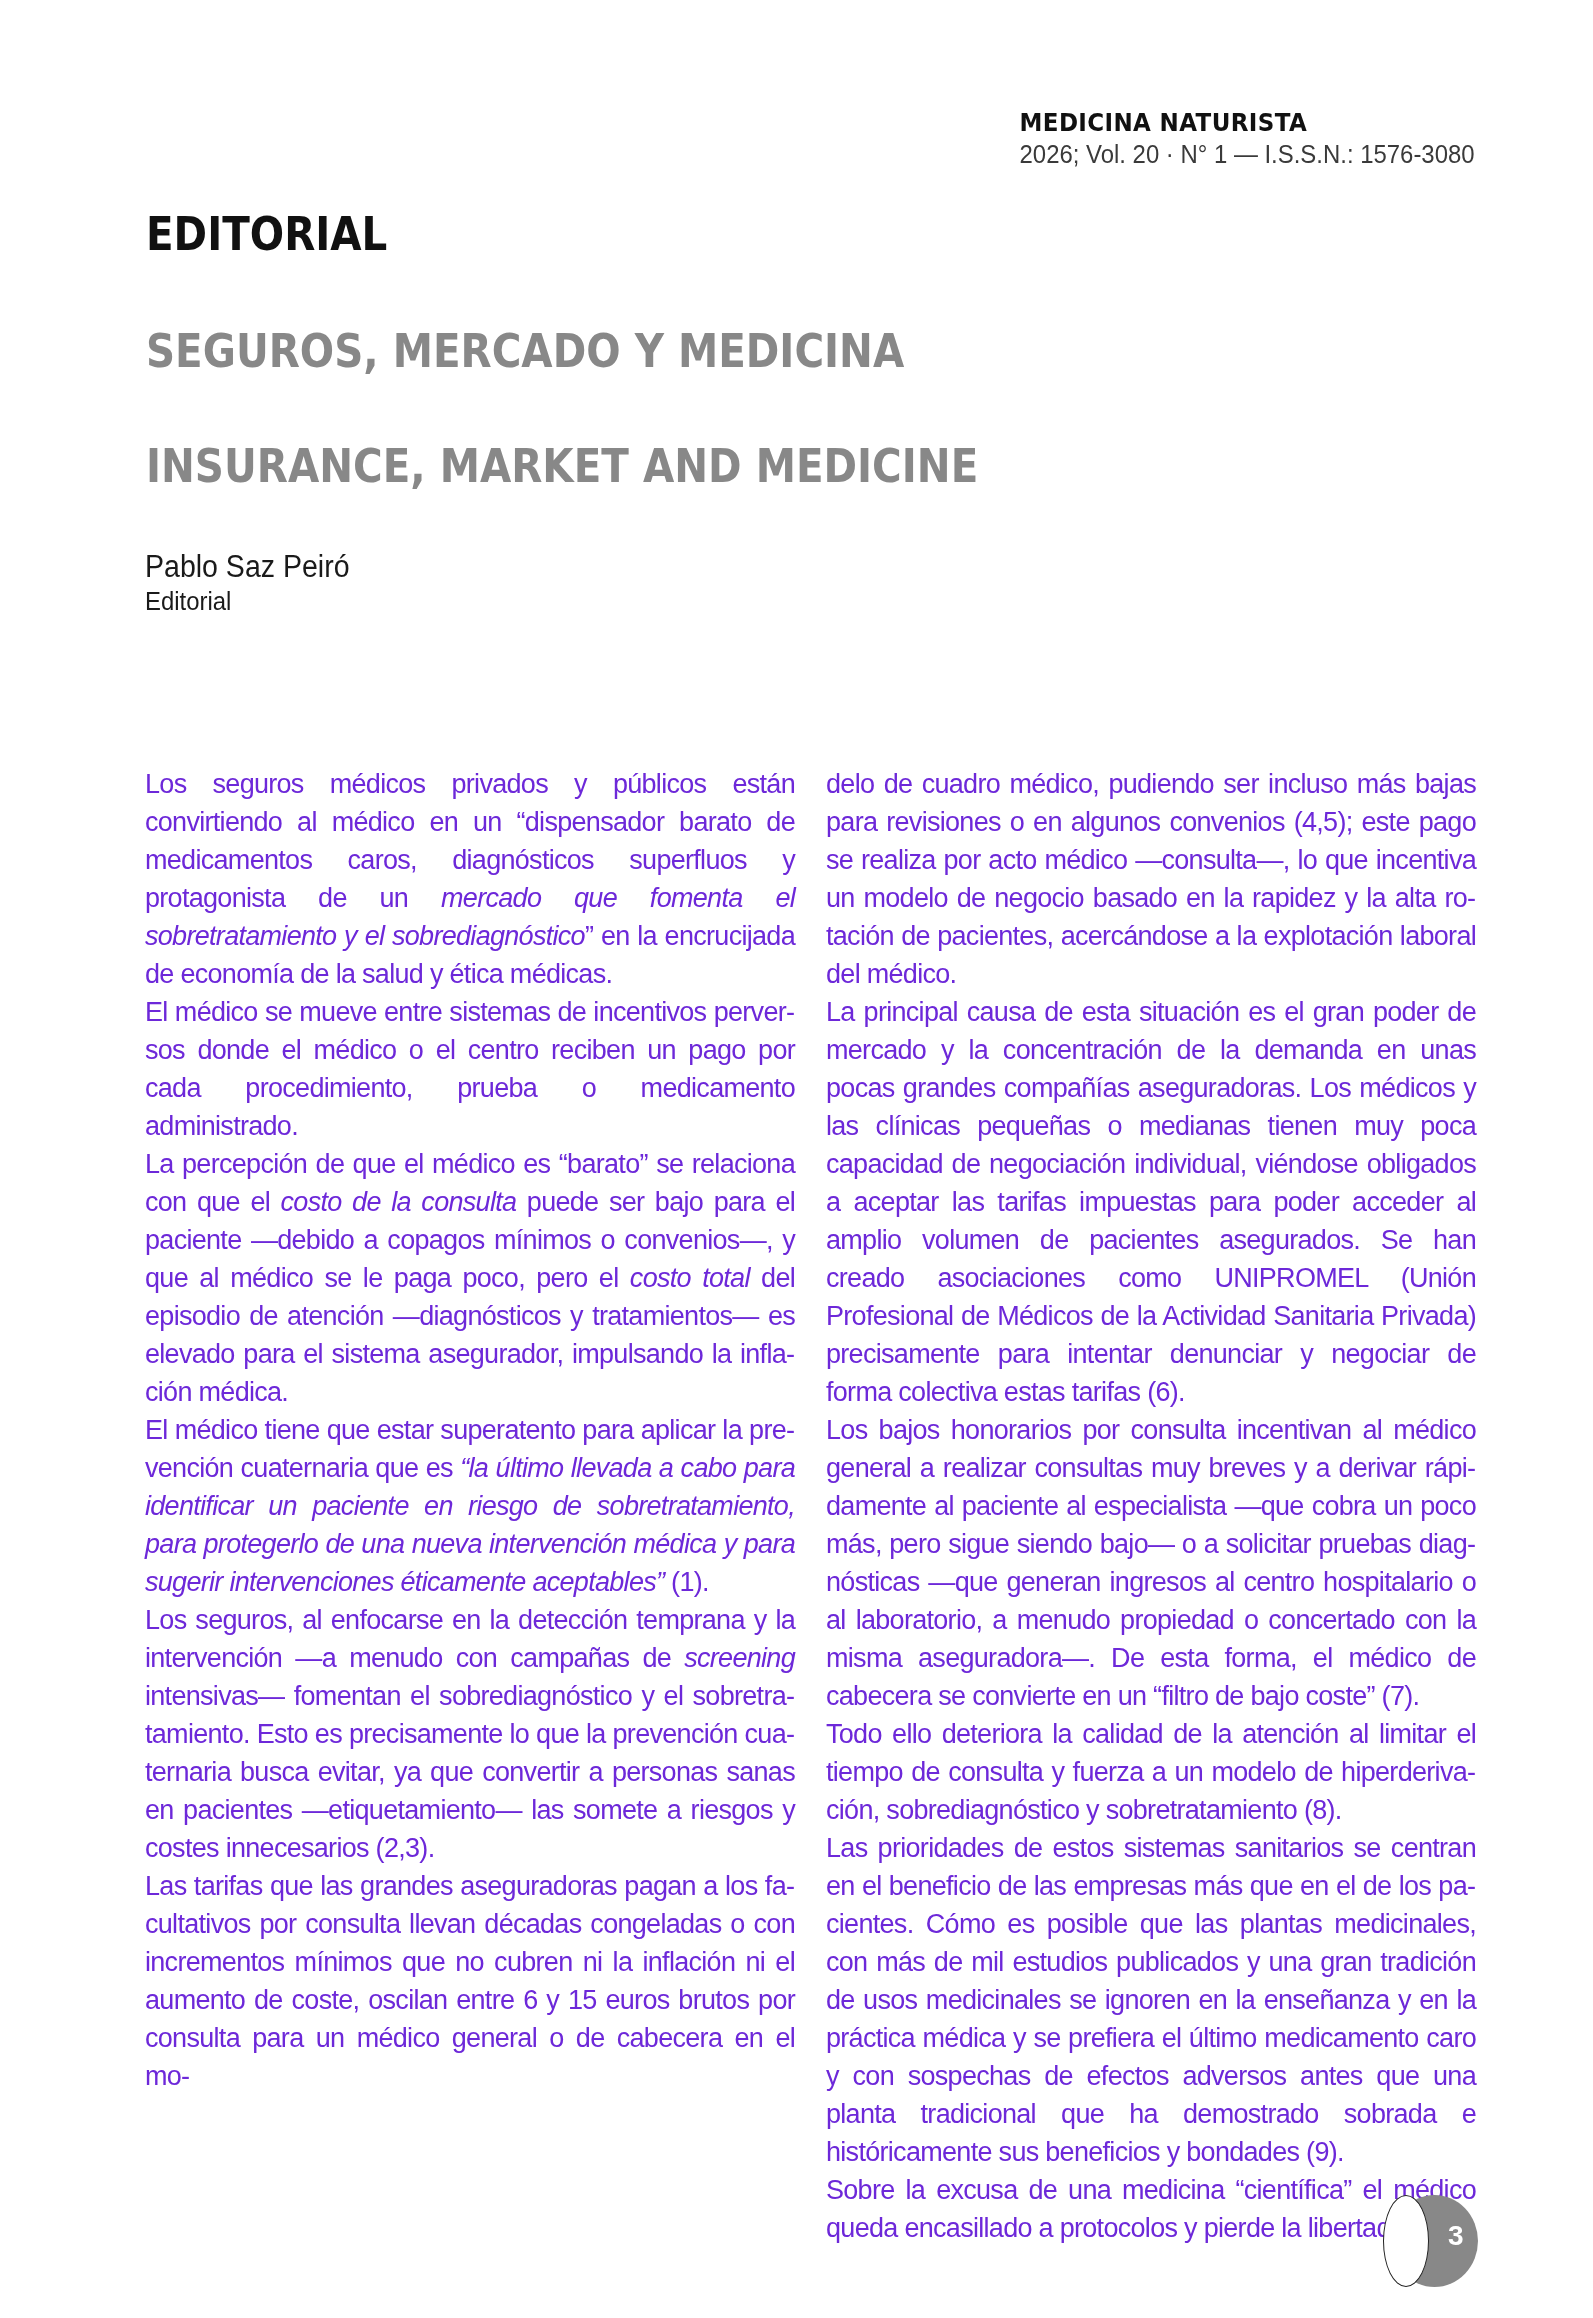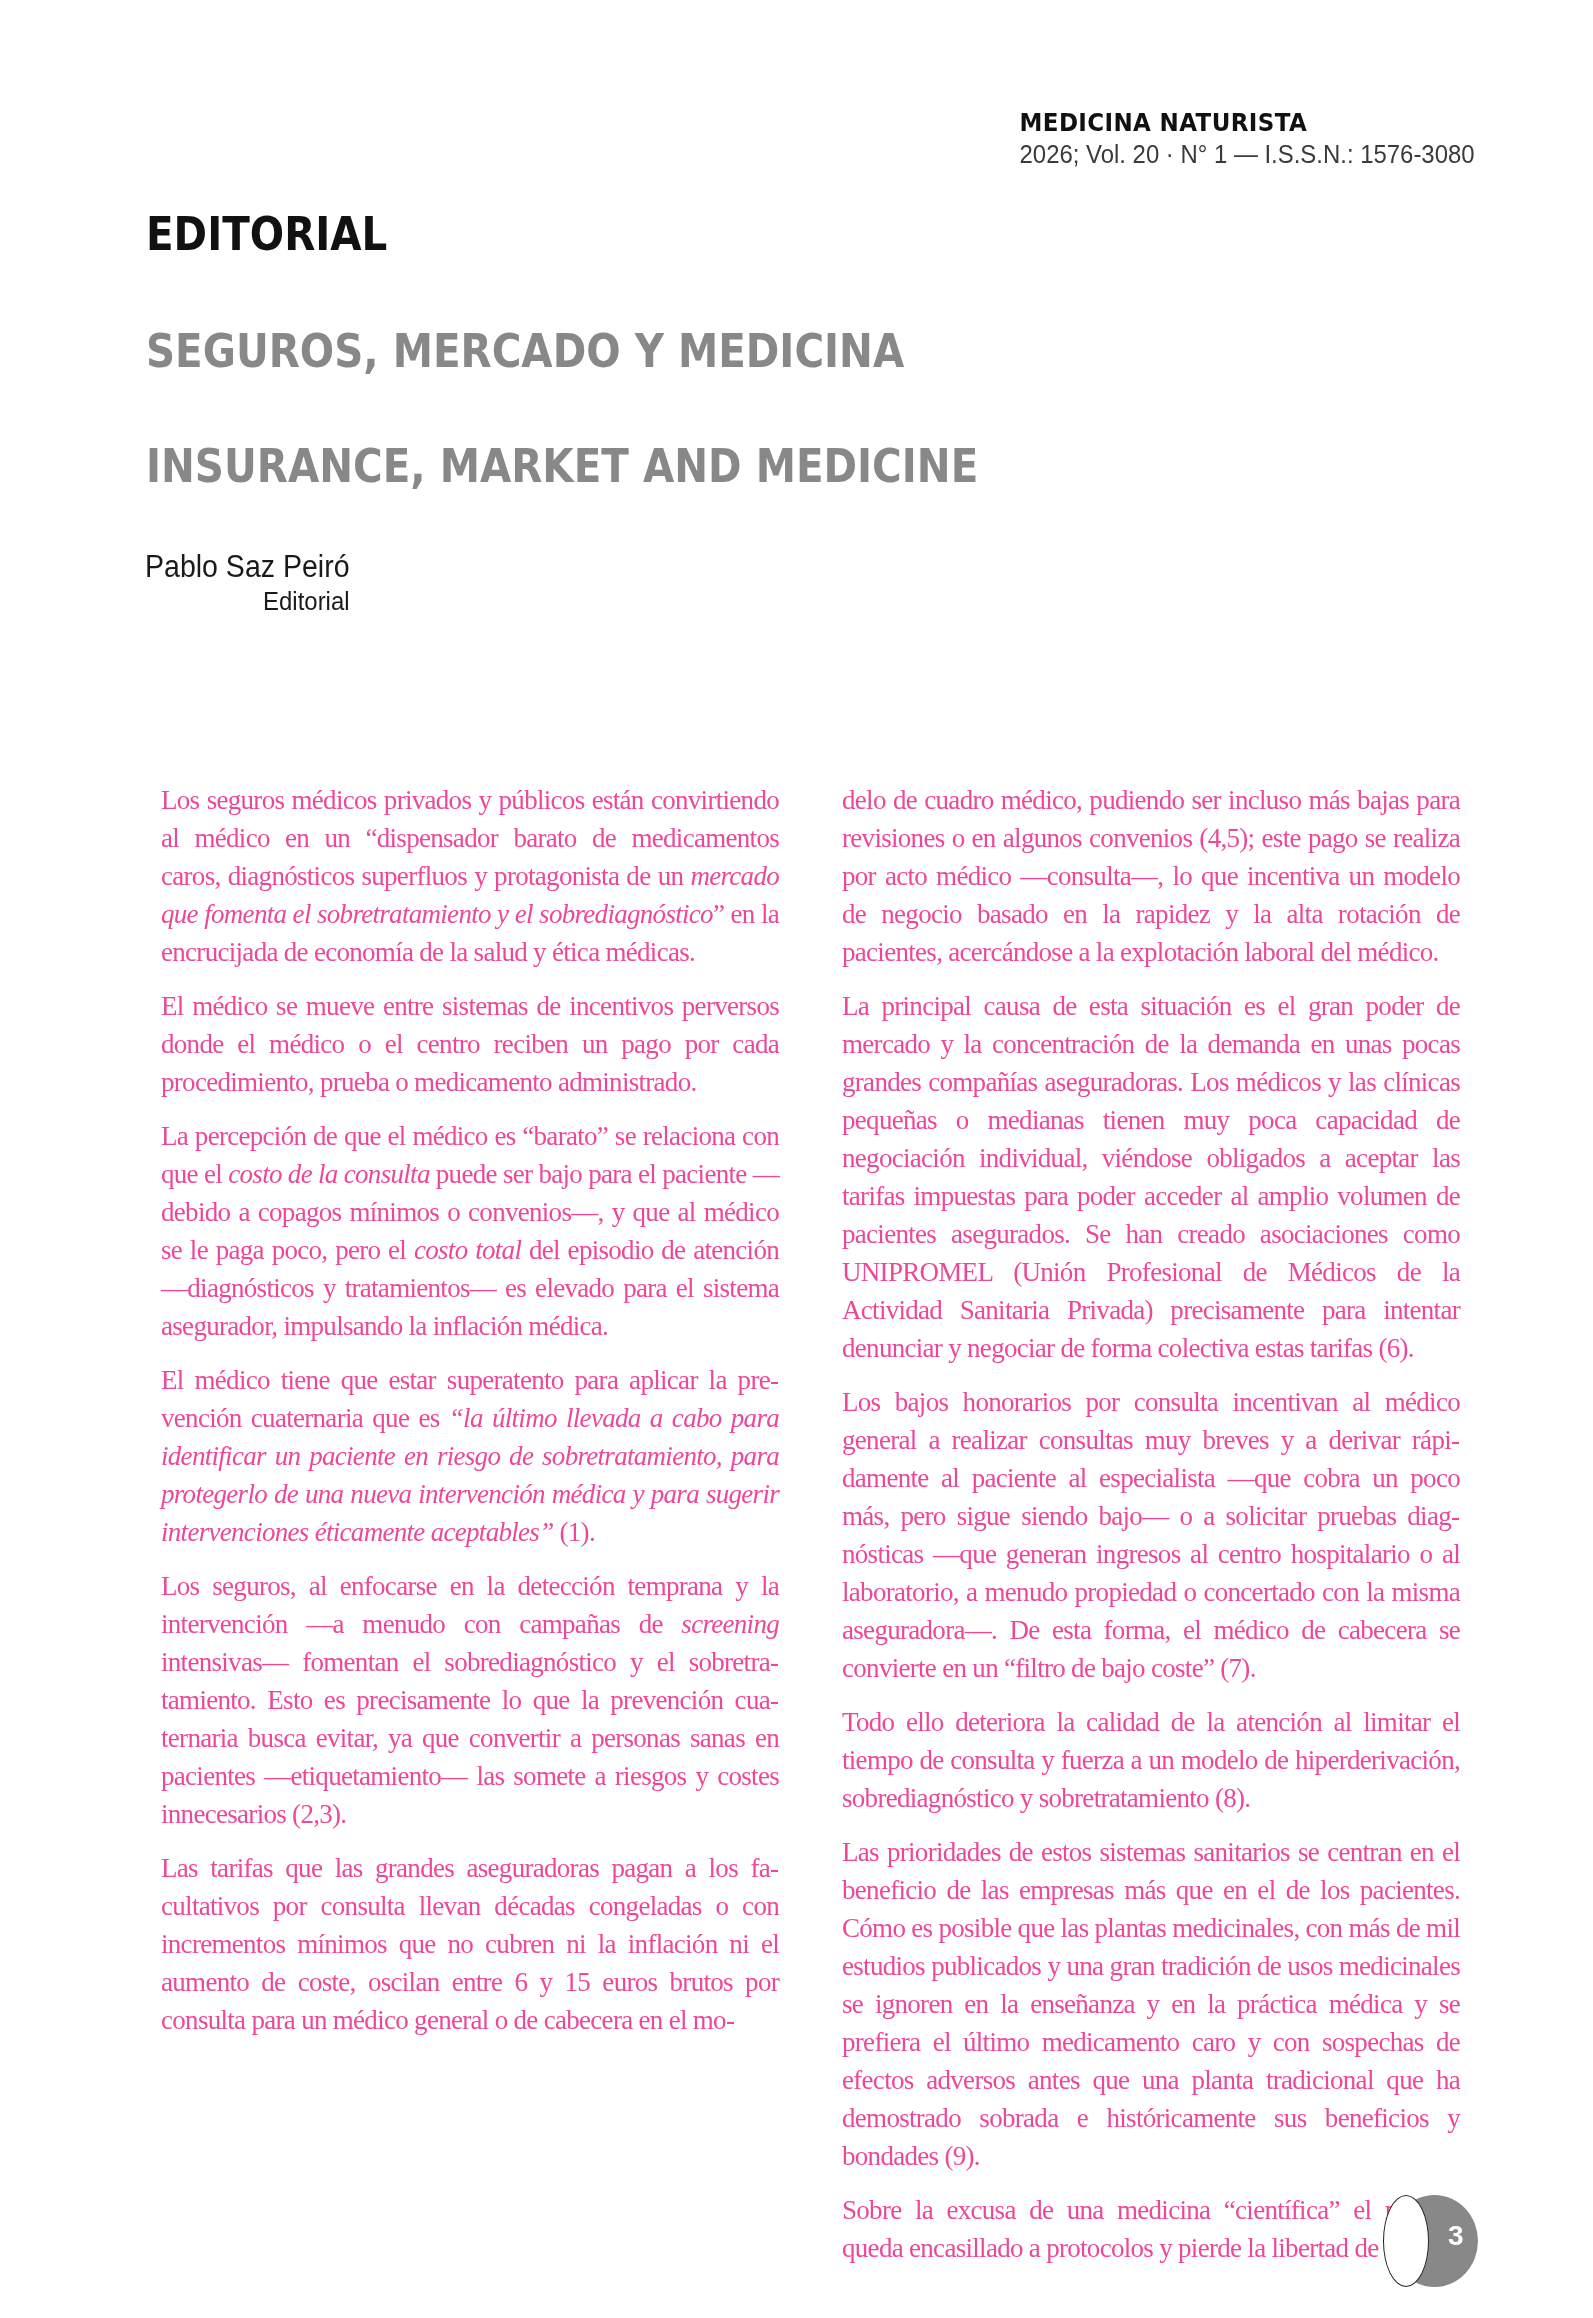--- a/index.html
+++ b/index.html
@@ -26,33 +26,33 @@
     transform: scaleX(0.86); transform-origin: left center;
   }
   .title {
     position: absolute; left: 146px;
     font-family: "DejaVu Sans", sans-serif; font-weight: bold;
     font-size: 47px; color: #888888;
     transform: scaleX(0.86); transform-origin: left center; white-space: nowrap;
   }
   .title-es { top: 323px; }
   .title-en { top: 438px; }
-  .author-block { position: absolute; left: 145px; top: 548px; text-align: right; }
+  .author-block { position: absolute; left: 145px; top: 548px; }
   .author-name { font-size: 31px; color: #1a1a1a; line-height: 1.2; transform: scaleX(0.92); transform-origin: left; }
   .author-role { font-size: 26px; color: #1a1a1a; line-height: 1.3; transform: scaleX(0.92); transform-origin: left; }
 
   .columns {
     position: absolute; top: 765px; left: 145px;
     width: 1331px; display: flex; justify-content: space-between;
   }
   .column { width: 650px; }
   .para {
-    margin: 16px; font-size: 27px; line-height: 38px; text-align: justify;
-    hyphens: manual; color: #ec4899;
-    letter-spacing: -0.7px; word-spacing: 0px; font-family: Liberation Serif, serif;
+    margin: 0; font-size: 27px; line-height: 38px; text-align: justify;
+    hyphens: manual; color: #6d28d9;
+    letter-spacing: -0.7px; word-spacing: 0px;
   }
   .para em { font-style: italic; }
 
   .page-badge {
     position: absolute; left: 1383px; top: 2195px; width: 95px; height: 92px;
   }
   .badge-disc {
     position: absolute; left: 8.2px; top: 0; width: 87px; height: 92px;
     border-radius: 50%; background: #888888;
   }

